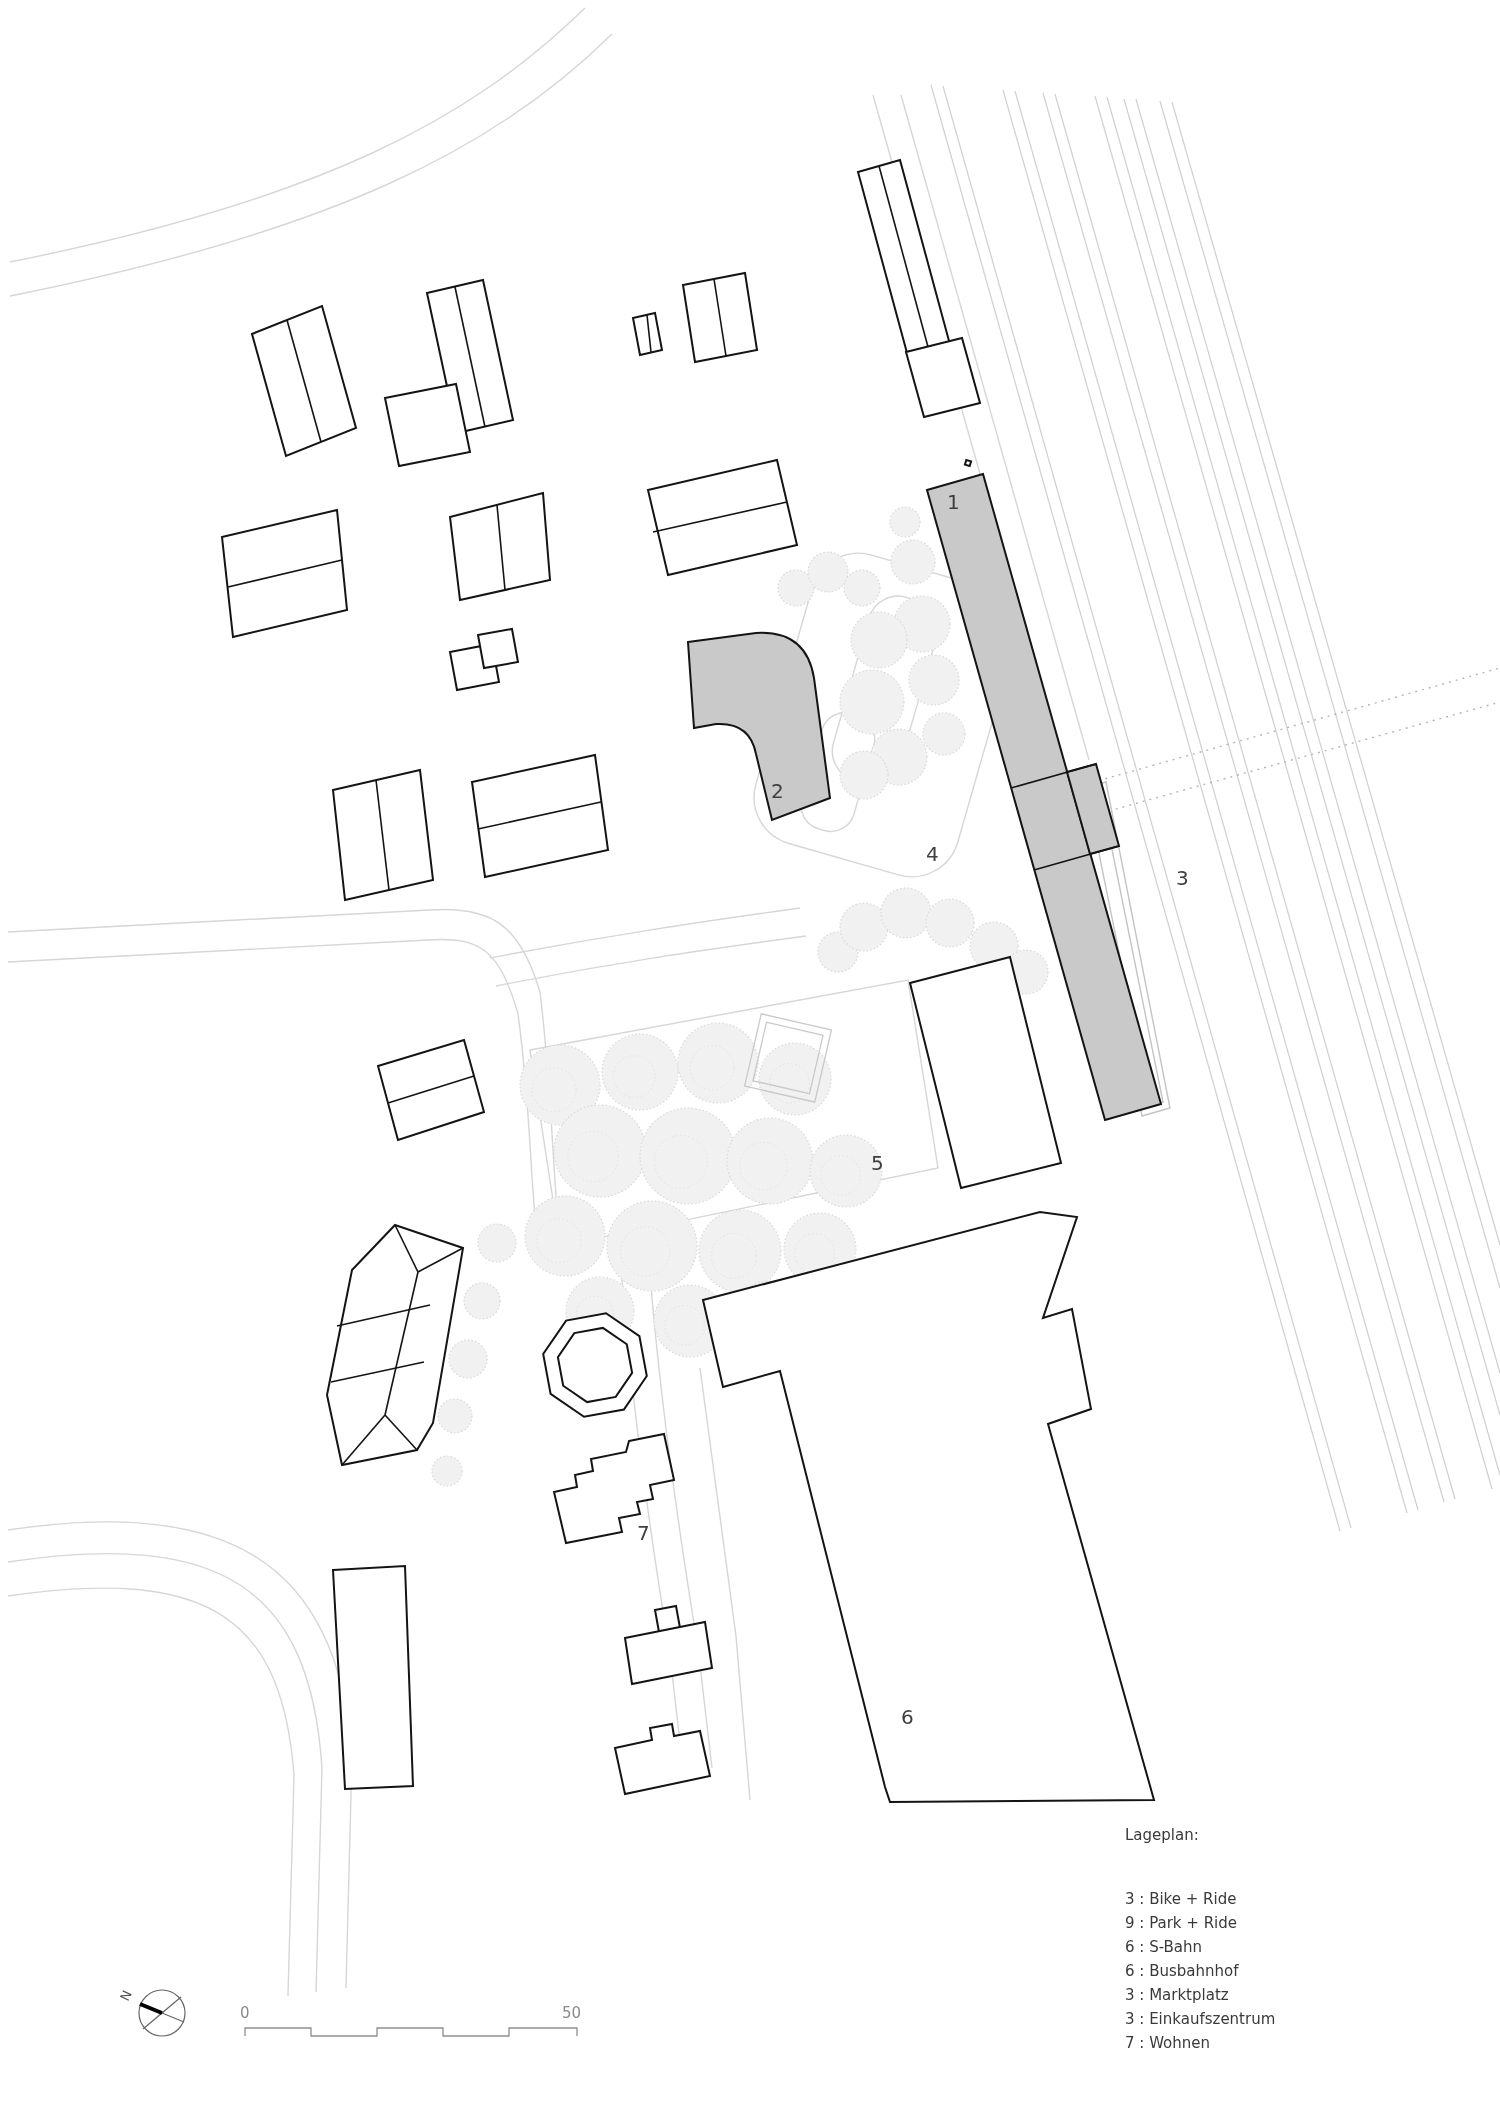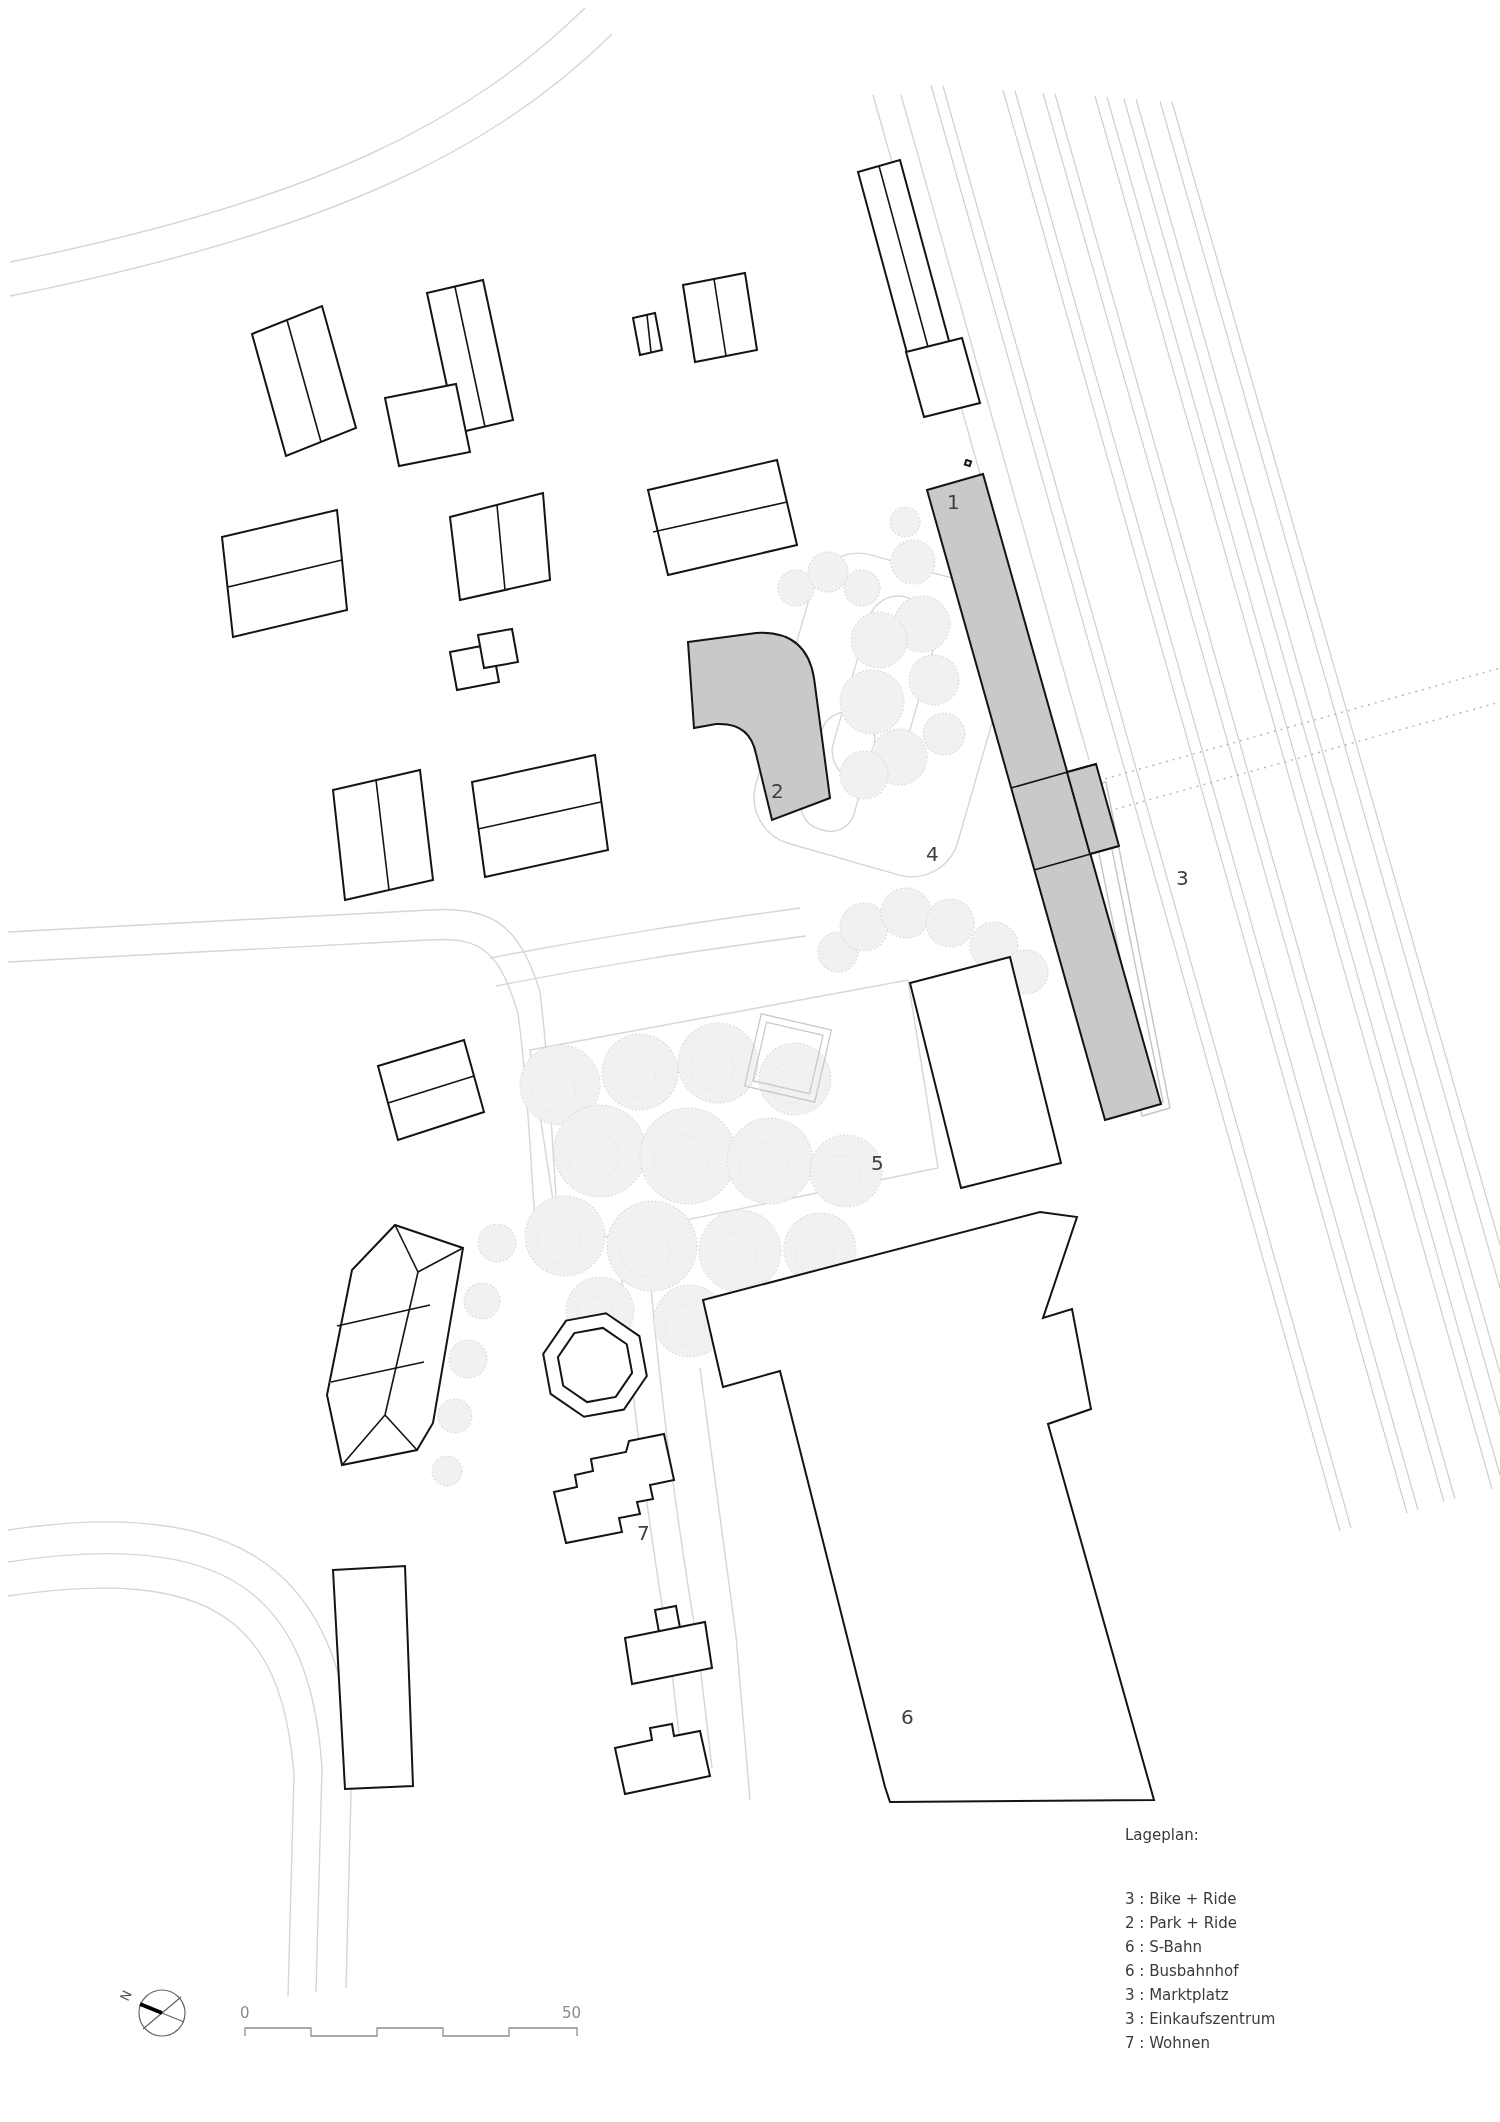--- a/index.html
+++ b/index.html
@@ -232,20 +232,20 @@
   <g>
     <path class="scalebar" d="M 245 2036 L 245 2028 L 311 2028 L 311 2036 L 377 2036 L 377 2028 L 443 2028 L 443 2036 L 509 2036 L 509 2028 L 577 2028 L 577 2036"></path>
     <text class="scale-num" x="240" y="2018">0</text>
     <text class="scale-num" x="562" y="2018">50</text>
   </g>
 </svg>
 
 <div id="legend">
   <div class="heading">Lageplan:</div>
   <div class="item">3 : Bike + Ride</div>
-  <div class="item">2 : Park + Ride</div>
+  <div class="item">9 : Park + Ride</div>
   <div class="item">6 : S-Bahn</div>
   <div class="item">6 : Busbahnhof</div>
   <div class="item">3 : Marktplatz</div>
   <div class="item">3 : Einkaufszentrum</div>
   <div class="item">7 : Wohnen</div>
 </div>
 </div>
 
 </body></html>

